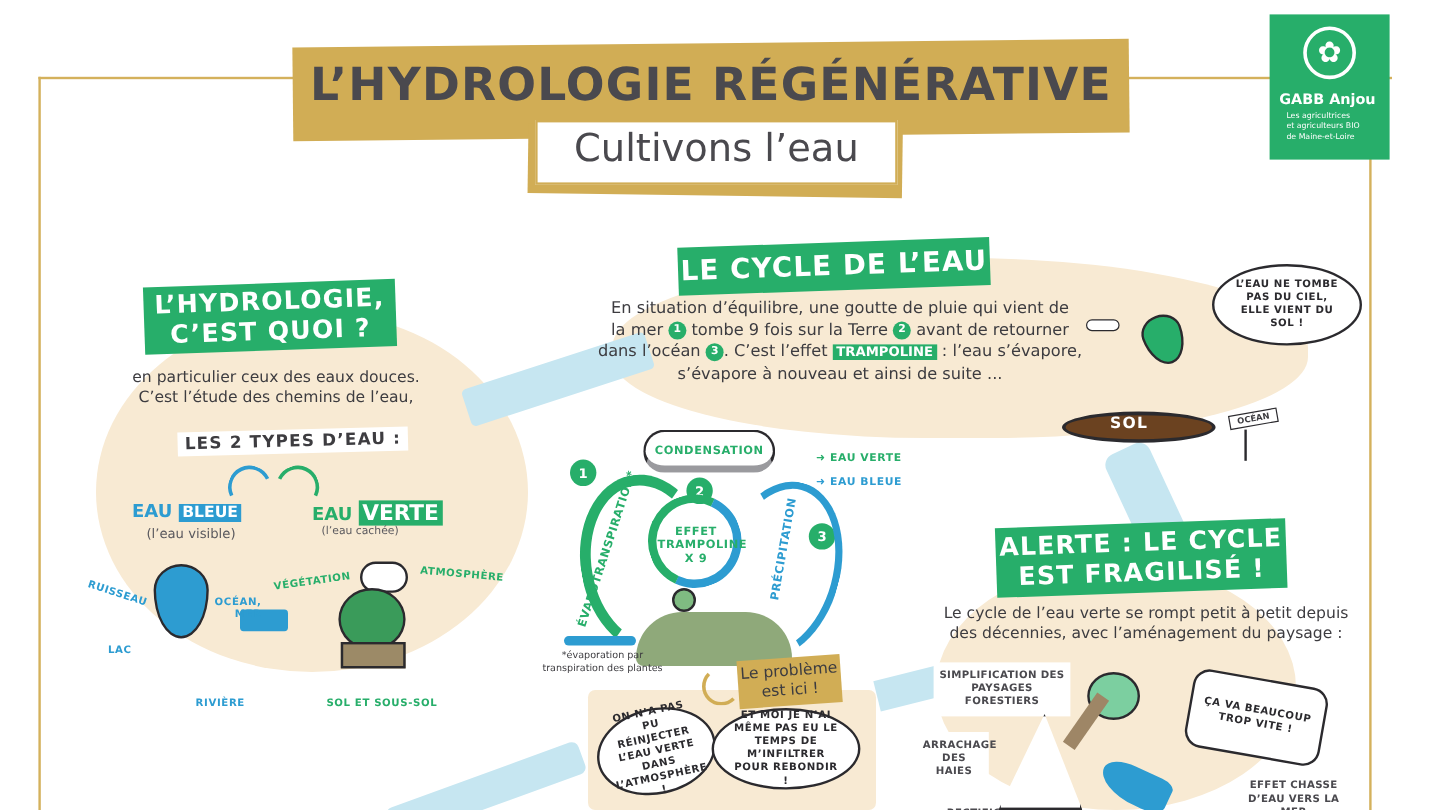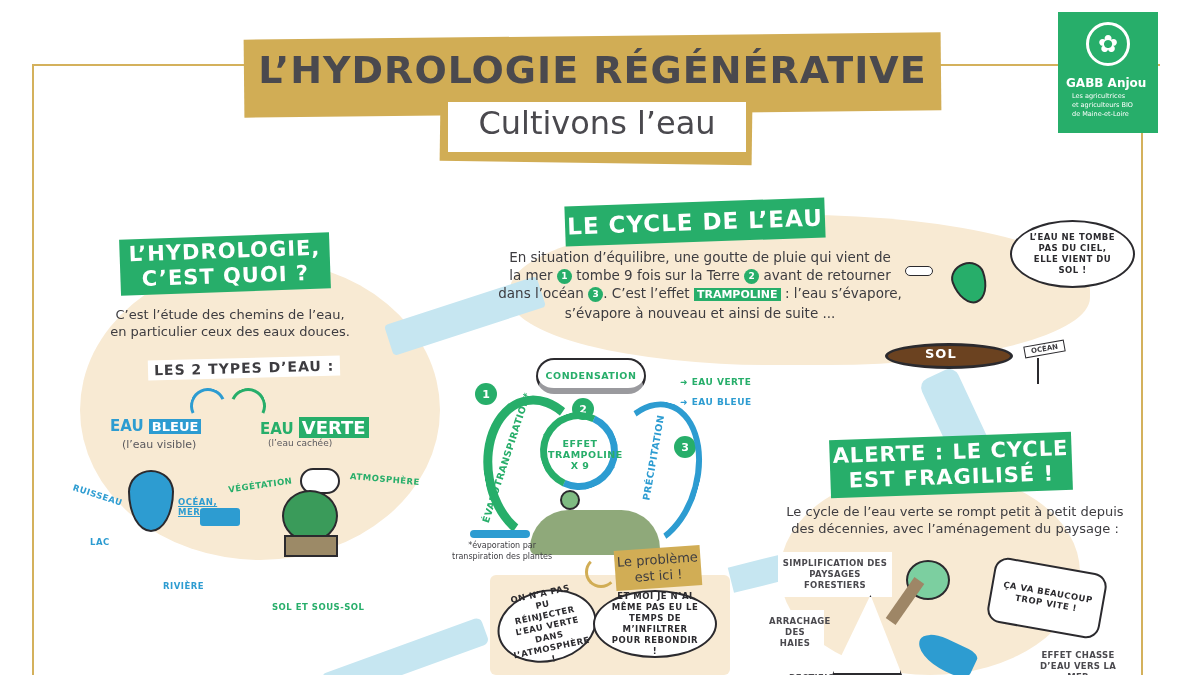--- a/index.html
+++ b/index.html
@@ -79,22 +79,22 @@
     <div>et agriculteurs BIO</div>
     <div>de Maine-et-Loire</div>
   </div>
 </div>
 
 <div class="gh" style="left:120px;top:236px;width:210px;height:56px;font-size:21px;line-height:25px;padding-top:3px;transform:rotate(-2deg);">
   <div>L’HYDROLOGIE,</div>
   <div>C’EST QUOI ?</div>
 </div>
 <div class="body-text" style="left:100px;top:306px;width:260px;">
+  <div>en particulier ceux des eaux douces.</div>
   <div>C’est l’étude des chemins de l’eau,</div>
-  <div>en particulier ceux des eaux douces.</div>
 </div>
 <div class="abs" style="left:148px;top:358px;background:#fff;padding:2px 6px;font-size:14px;font-weight:bold;letter-spacing:1px;transform:rotate(-1.5deg);">LES 2 TYPES D’EAU :</div>
 
 <div class="arc" style="left:190px;top:388px;width:36px;height:36px;border-width:3px;border-top-color:#2d9cd1;border-left-color:#2d9cd1;transform:rotate(20deg);"></div>
 <div class="arc" style="left:230px;top:388px;width:36px;height:36px;border-width:3px;border-top-color:#27ae6a;border-right-color:#27ae6a;transform:rotate(-20deg);"></div>
 
 <div class="abs blue" style="left:110px;top:417px;font-size:15px;font-weight:bold;">
   <span>EAU</span>
   <span style="background:#2d9cd1;color:#fff;padding:0 3px;font-size:13px;">BLEUE</span>
 </div>
@@ -102,30 +102,30 @@
 
 <div class="abs green" style="left:260px;top:417px;font-size:15px;font-weight:bold;">
   <span>EAU</span>
   <span style="background:#27ae6a;color:#fff;padding:0 3px;font-size:18px;">VERTE</span>
 </div>
 <div class="abs" style="left:268px;top:438px;font-size:9px;color:#5a595e;">(l’eau cachée)</div>
 
 <div class="abs" style="left:128px;top:470px;width:46px;height:62px;background:#2d9cd1;border:2px solid #2b2a2e;border-radius:50% 50% 50% 50% / 35% 35% 65% 65%;"></div>
 <div class="abs" style="left:200px;top:508px;width:40px;height:18px;background:#2d9cd1;border-radius:3px;"></div>
 <div class="small-label blue" style="left:72px;top:490px;transform:rotate(18deg);">RUISSEAU</div>
-<div class="small-label blue" style="left:178px;top:497px;width:40px;text-align:left;text-decoration:underline;">OCÉAN, MER</div>
+<div class="small-label blue" style="left:178px;top:497px;width:40px;text-align:right;">OCÉAN, MER</div>
 <div class="small-label blue" style="left:90px;top:537px;">LAC</div>
 <div class="small-label blue" style="left:163px;top:581px;">RIVIÈRE</div>
 
 <div class="abs" style="left:300px;top:468px;width:40px;height:26px;background:#fff;border:2px solid #2b2a2e;border-radius:14px;"></div>
 <div class="abs" style="left:282px;top:490px;width:56px;height:52px;background:#3a9b5a;border:2px solid #2b2a2e;border-radius:50%;"></div>
 <div class="abs" style="left:284px;top:535px;width:54px;height:22px;background:#9c8a67;border:2px solid #2b2a2e;"></div>
 <div class="small-label green" style="left:228px;top:480px;transform:rotate(-8deg);">VÉGÉTATION</div>
 <div class="small-label green" style="left:350px;top:474px;transform:rotate(5deg);">ATMOSPHÈRE</div>
-<div class="small-label green" style="left:272px;top:602px;">SOL ET SOUS-SOL</div>
+<div class="small-label green" style="left:272px;top:581px;">SOL ET SOUS-SOL</div>
 
 <div class="gh" style="left:565px;top:202px;width:260px;height:40px;font-size:23px;line-height:40px;transform:rotate(-2deg);">LE CYCLE DE L’EAU</div>
 
 <div class="body-text" style="left:490px;top:248px;width:420px;font-size:13.5px;line-height:18px;">
   <div>En situation d’équilibre, une goutte de pluie qui vient de</div>
   <div>
     <span>la mer</span>
     <span class="num-circle">1</span>
     <span>tombe 9 fois sur la Terre</span>
     <span class="num-circle">2</span>

